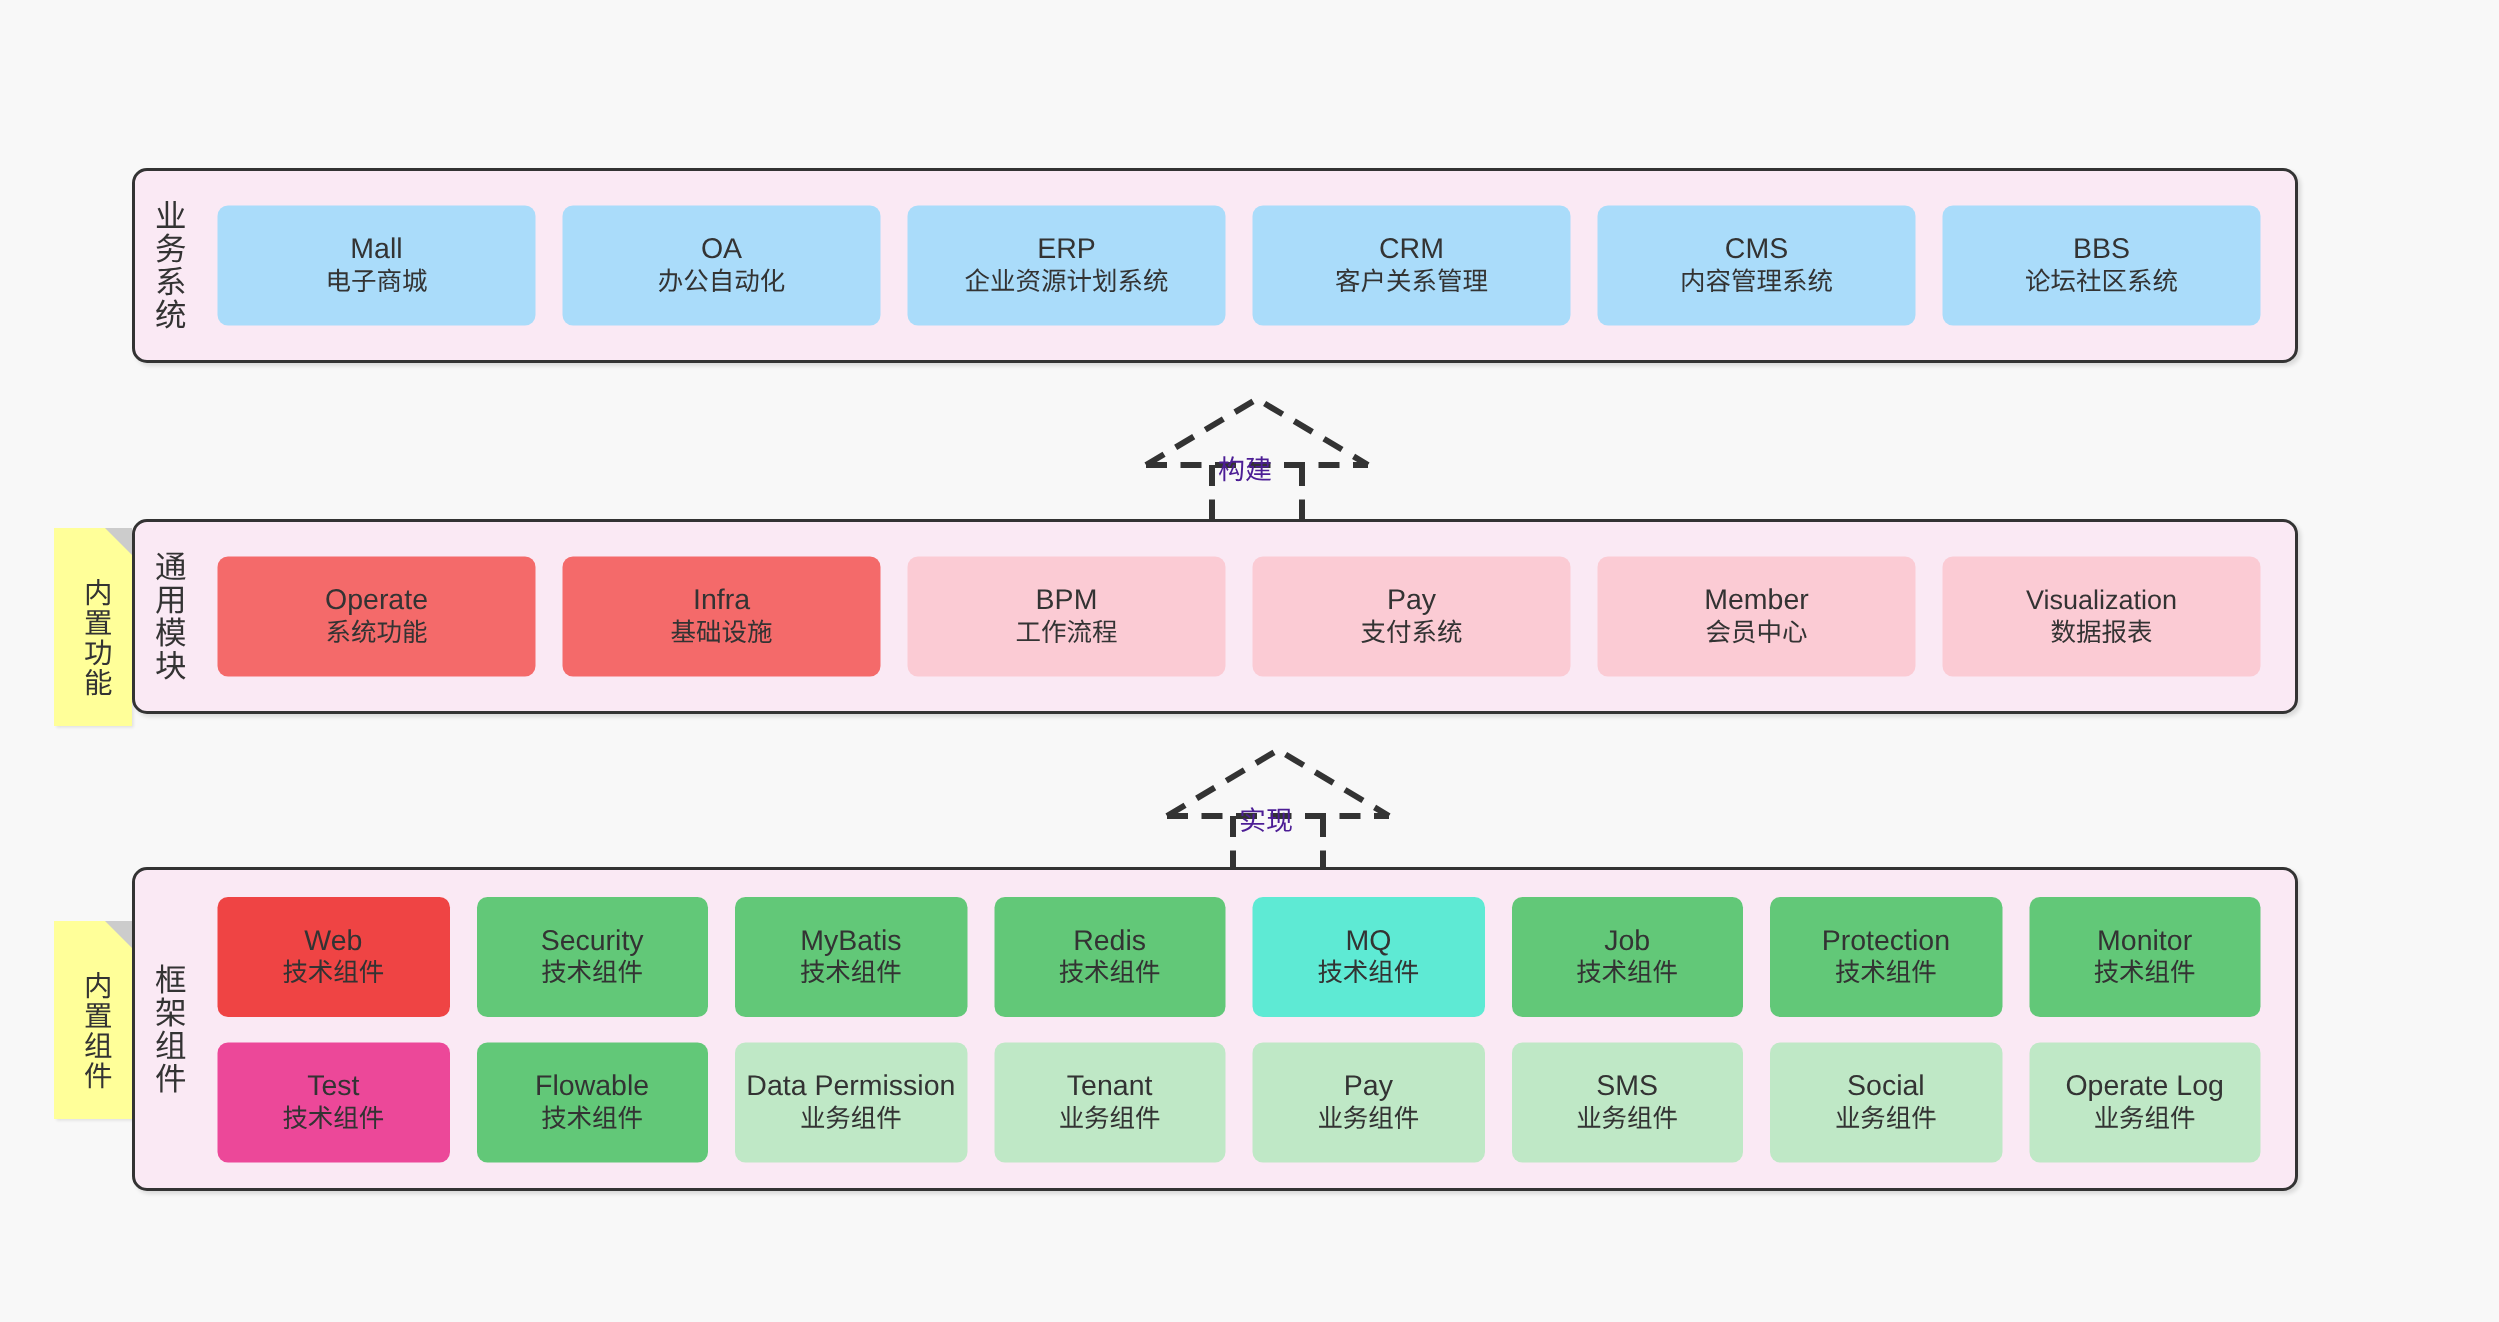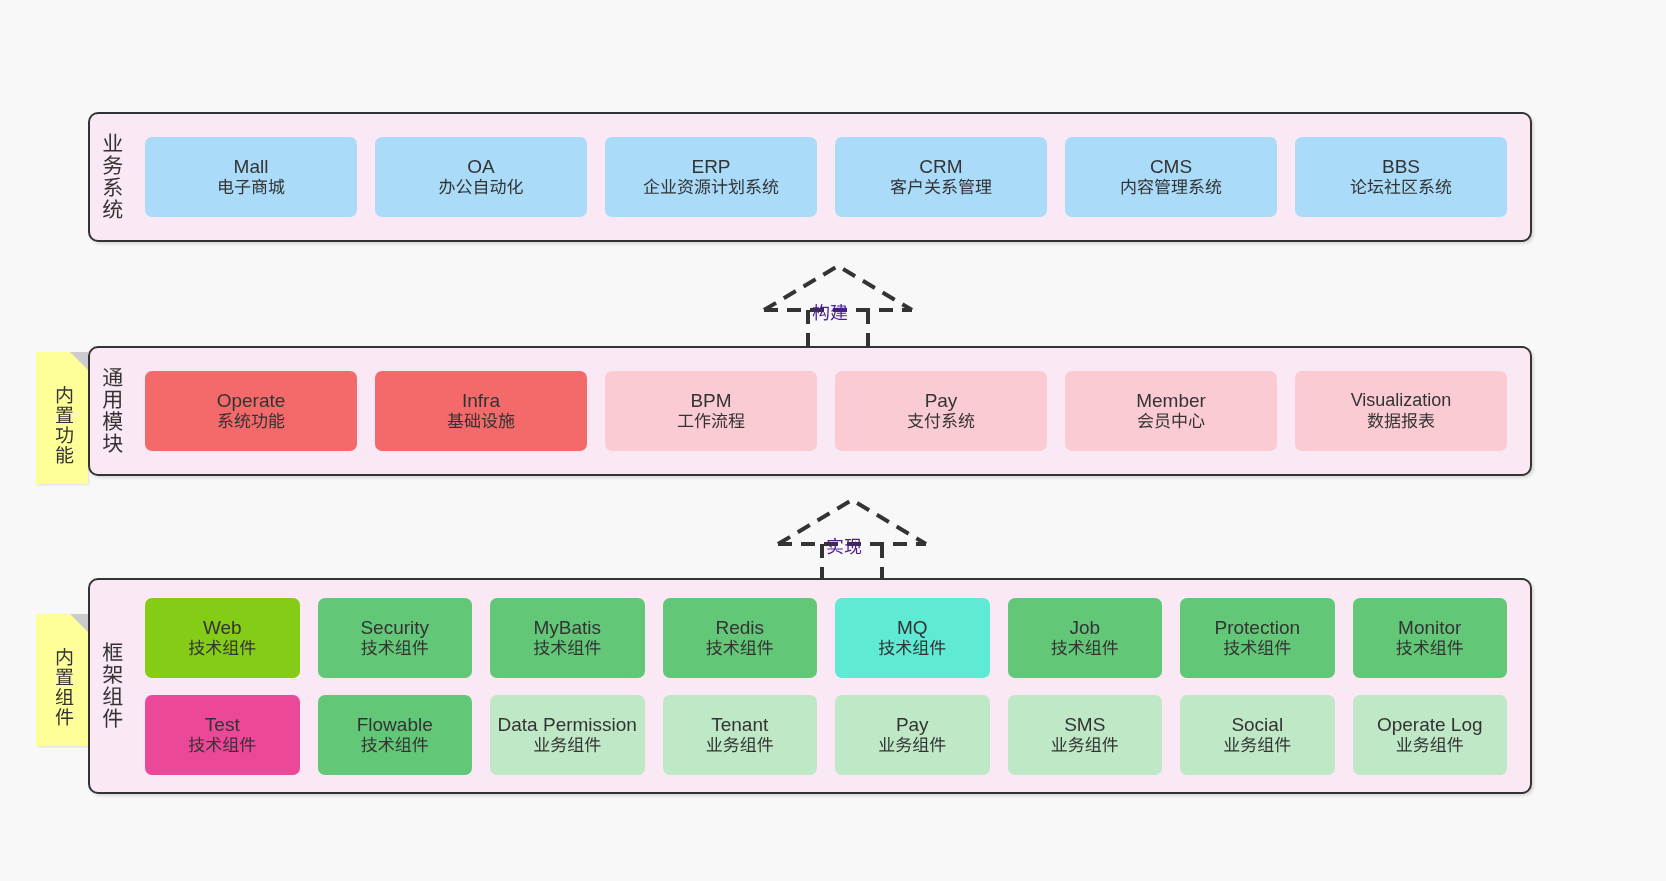--- a/index.html
+++ b/index.html
@@ -240,21 +240,21 @@
   <div class="note" style="left: 36px; top: 614px; height: 132px; background: rgb(255, 255, 153);">
     <span class="fold"></span>
     <span class="note-text">内置组件</span>
   </div>
 
   <div class="layer" id="layer-framework" style="left: 88px; top: 578px; width: 1444px; height: 216px; background: rgb(250, 233, 244);">
     <div class="layer-title">框架组件</div>
     <div class="layer-body two-rows">
 
       <div class="row">
-        <div class="node green" style="background: #84cc16;">
+        <div class="node green" style="background: #ef4444;">
           <span class="en">Web</span>
           <span class="cn">技术组件</span>
         </div>
         <div class="node green" style="background: rgb(98, 200, 120);">
           <span class="en">Security</span>
           <span class="cn">技术组件</span>
         </div>
         <div class="node green" style="background: rgb(98, 200, 120);">
           <span class="en">MyBatis</span>
           <span class="cn">技术组件</span>

